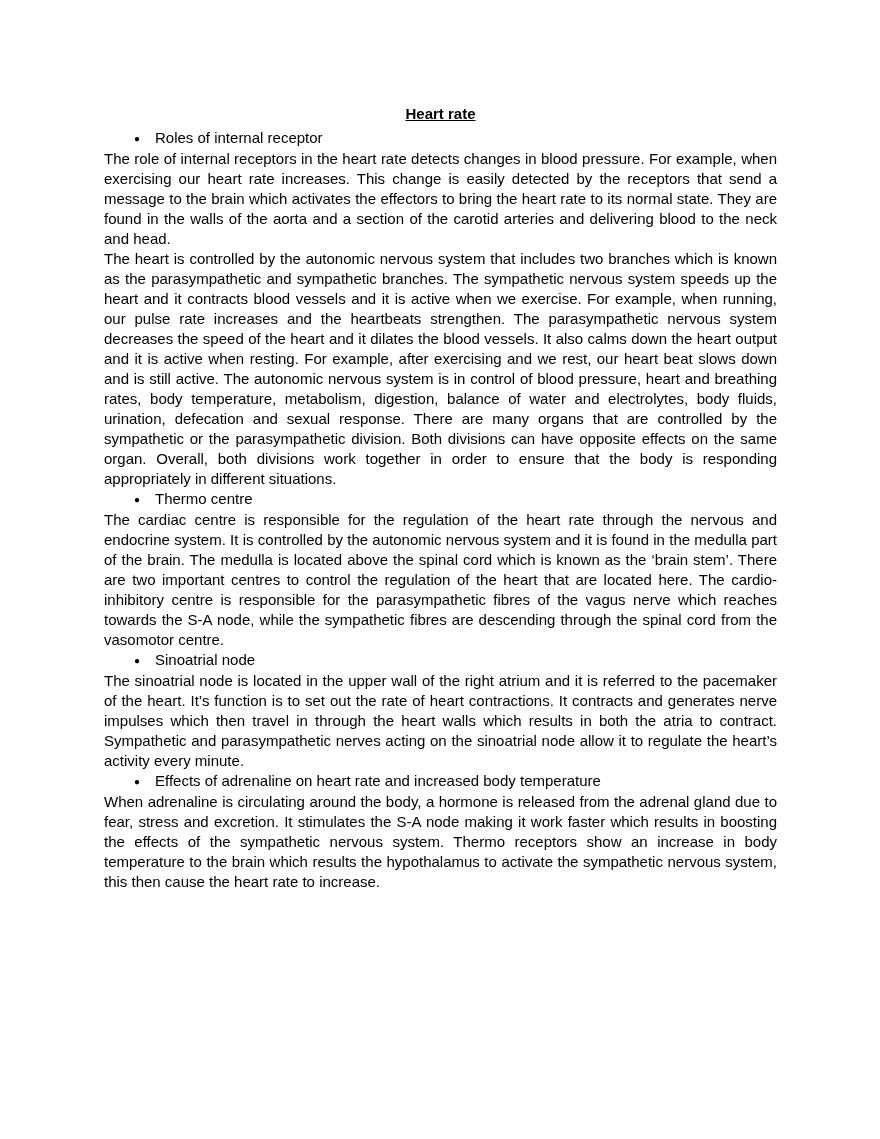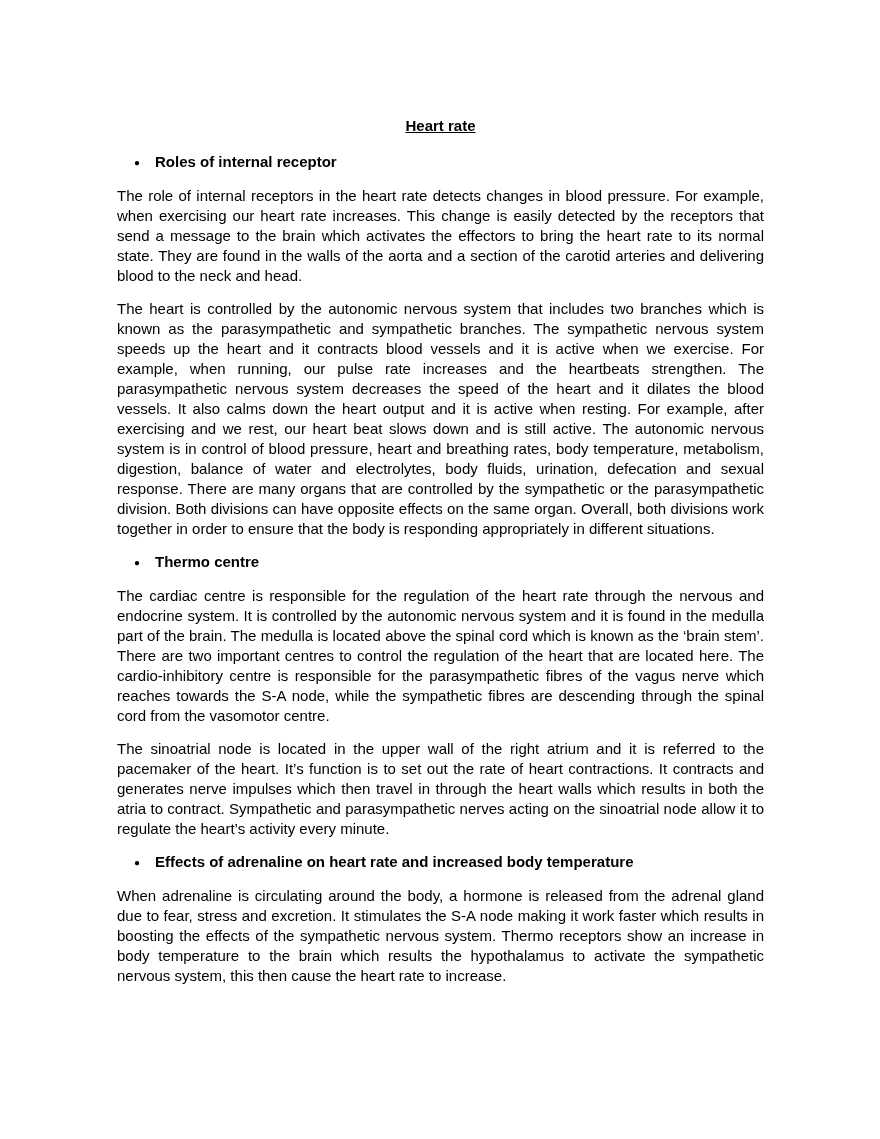--- a/index.html
+++ b/index.html
@@ -14,43 +14,43 @@
     background: #ffffff;
     box-sizing: border-box;
     padding: 100px 103px 0 104px;
     font-family: "Liberation Sans", "DejaVu Sans", sans-serif;
     font-size: 15px;
     line-height: 20px;
     color: #000000;
     overflow: hidden;
   }
   .doc-heading {
-    margin: 16px;
+    margin: 4px;
     font-size: 15px;
     font-weight: bold;
     line-height: 20px;
     text-align: center;
   }
   .doc-heading .underline {
     text-decoration: underline;
   }
   .bullet-line {
     margin: 0;
     padding-left: 30px;
-    font-weight: bold;
+    font-weight: normal;
     line-height: 20px;
   }
   .bullet {
     display: inline-block;
     width: 21px;
     font-size: 10px;
     vertical-align: 1px;
   }
   .para {
-    margin: 13px;
+    margin: 0;
     text-align: justify;
     line-height: 20px;
   }
 </style>
 </head>
 <body>
 
 <div class="page">
 
   <h1 class="doc-heading"><span class="underline">Heart rate</span></h1>
@@ -60,20 +60,23 @@
   </div>
   <p class="para">The role of internal receptors in the heart rate detects changes in blood pressure. For example, when exercising our heart rate increases. This change is easily detected by the receptors that send a message to the brain which activates the effectors to bring the heart rate to its normal state. They are found in the walls of the aorta and a section of the carotid arteries and delivering blood to the neck and head.</p>
 
   <p class="para">The heart is controlled by the autonomic nervous system that includes two branches which is known as the parasympathetic and sympathetic branches. The sympathetic nervous system speeds up the heart and it contracts blood vessels and it is active when we exercise. For example, when running, our pulse rate increases and the heartbeats strengthen. The parasympathetic nervous system decreases the speed of the heart and it dilates the blood vessels. It also calms down the heart output and it is active when resting. For example, after exercising and we rest, our heart beat slows down and is still active. The autonomic nervous system is in control of blood pressure, heart and breathing rates, body temperature, metabolism, digestion, balance of water and electrolytes, body fluids, urination, defecation and sexual response. There are many organs that are controlled by the sympathetic or the parasympathetic division. Both divisions can have opposite effects on the same organ. Overall, both divisions work together in order to ensure that the body is responding appropriately in different situations.</p>
 
   <div class="bullet-line">
     <span class="bullet">●</span><span>Thermo centre</span>
   </div>
   <p class="para">The cardiac centre is responsible for the regulation of the heart rate through the nervous and endocrine system. It is controlled by the autonomic nervous system and it is found in the medulla part of the brain. The medulla is located above the spinal cord which is known as the ‘brain stem’. There are two important centres to control the regulation of the heart that are located here. The cardio-inhibitory centre is responsible for the parasympathetic fibres of the vagus nerve which reaches towards the S-A node, while the sympathetic fibres are descending through the spinal cord from the vasomotor centre.</p>
 
+  <div class="bullet-line">
+    <span class="bullet">●</span><span>Sinoatrial node</span>
+  </div>
   <p class="para">The sinoatrial node is located in the upper wall of the right atrium and it is referred to the pacemaker of the heart. It’s function is to set out the rate of heart contractions. It contracts and generates nerve impulses which then travel in through the heart walls which results in both the atria to contract. Sympathetic and parasympathetic nerves acting on the sinoatrial node allow it to regulate the heart’s activity every minute.</p>
 
   <div class="bullet-line">
     <span class="bullet">●</span><span>Effects of adrenaline on heart rate and increased body temperature</span>
   </div>
   <p class="para">When adrenaline is circulating around the body, a hormone is released from the adrenal gland due to fear, stress and excretion. It stimulates the S-A node making it work faster which results in boosting the effects of the sympathetic nervous system. Thermo receptors show an increase in body temperature to the brain which results the hypothalamus to activate the sympathetic nervous system, this then cause the heart rate to increase.</p>
 
 
 
 </div>

